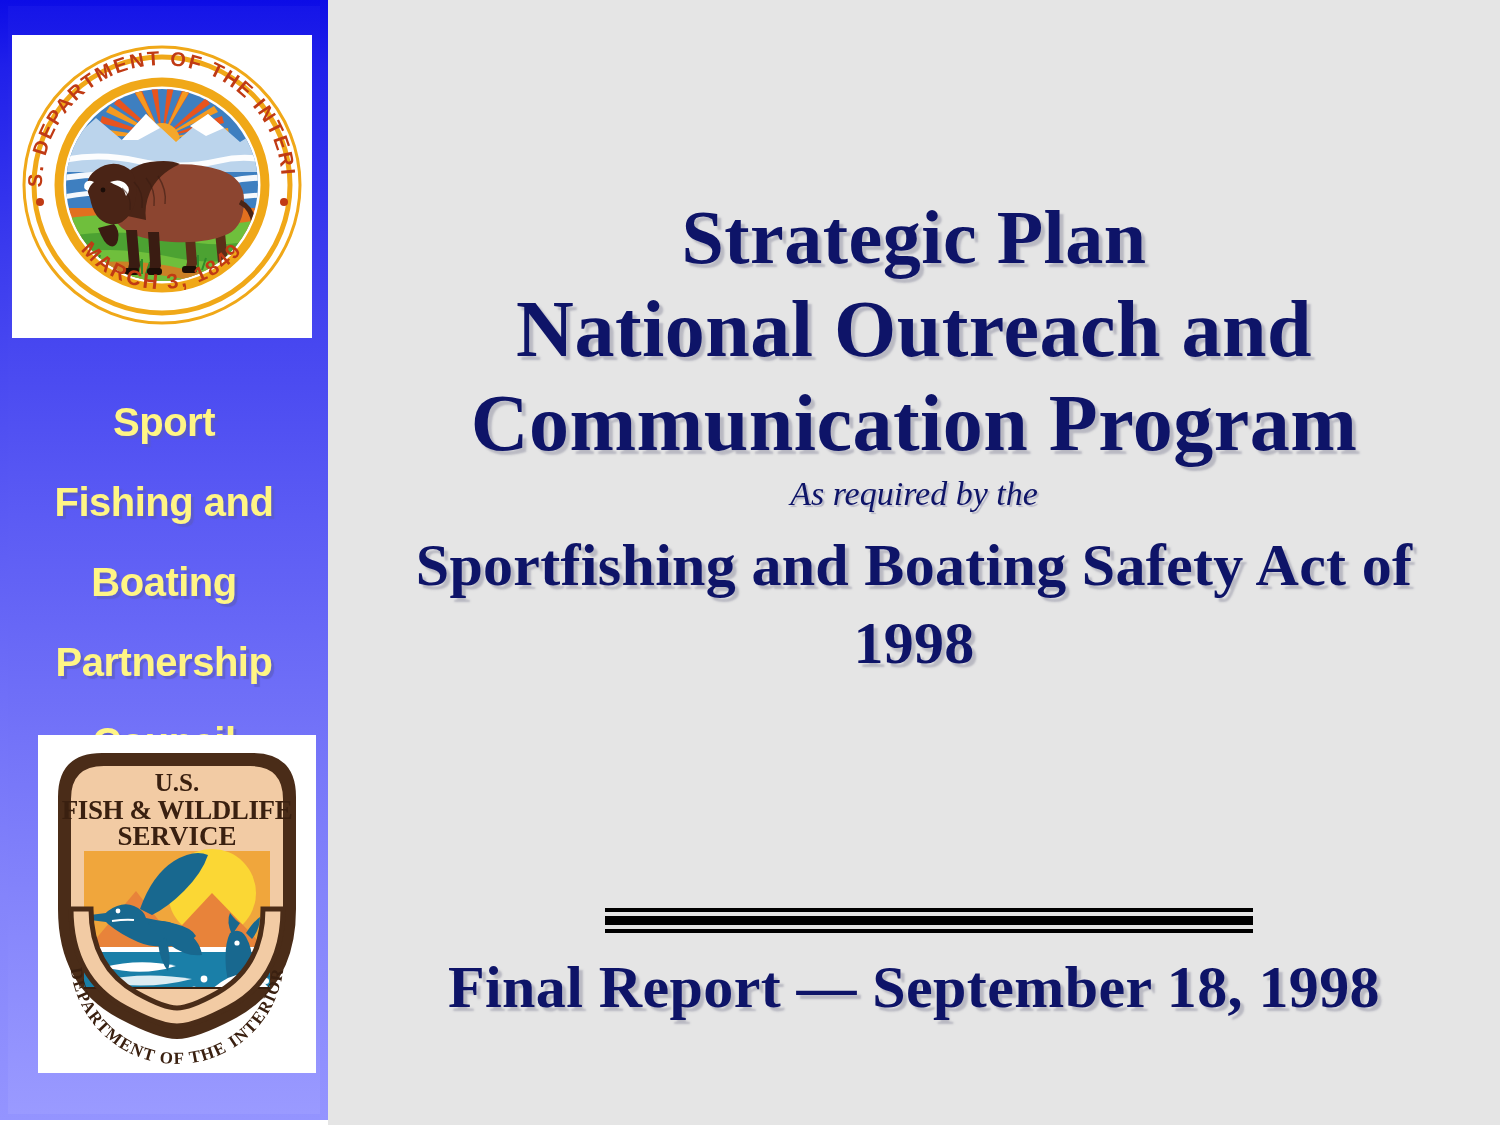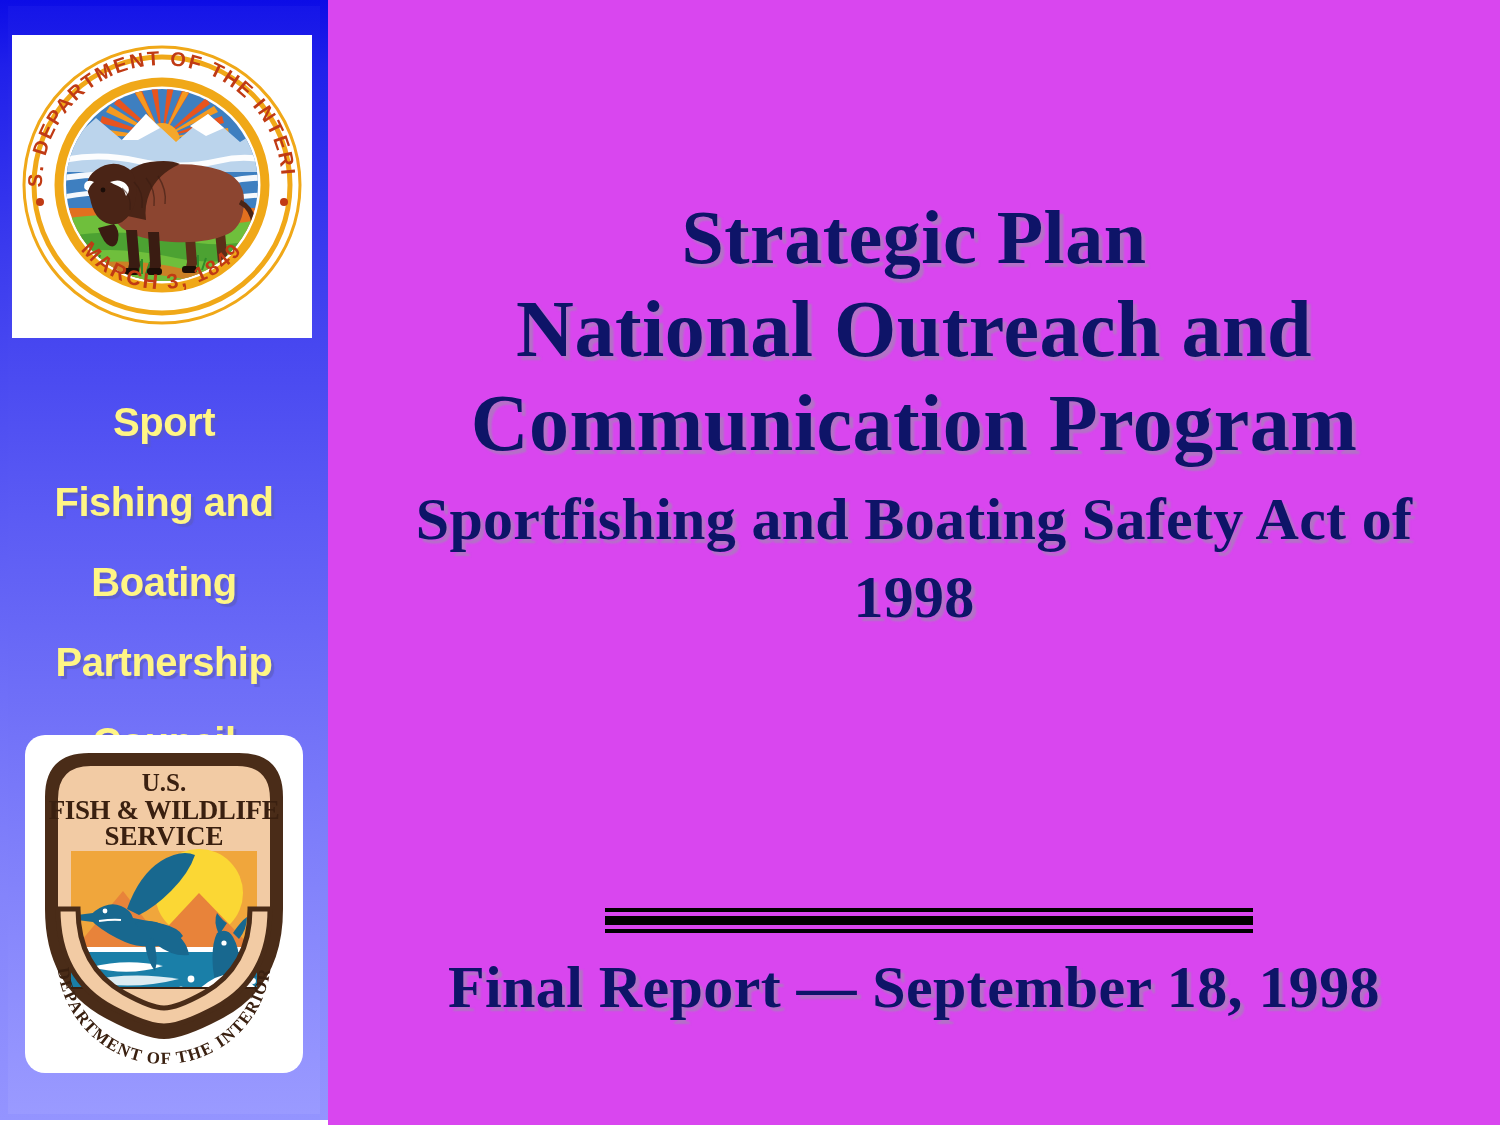--- a/index.html
+++ b/index.html
@@ -39,42 +39,42 @@
   }
 
   
   .plate{
     position:absolute;
     background:#ffffff;
     display:flex; align-items:center; justify-content:center;
     overflow:hidden;
   }
   #doi-plate{ left:12px; top:35px; width:300px; height:303px; }
-  #fws-plate{ left:25px; top:735px; width:278px; height:338px;border-radius:20px; }
+  #fws-plate{ left:38px; top:735px; width:278px; height:338px; }
 
   
   #council-title{
     position:absolute;
     left:8px; top:382px; width:312px;
     text-align:center;
     font-family:"Liberation Sans", sans-serif;
     font-weight:bold;
     font-size:40px;
     line-height:80px;
     color:#FFF585;
     letter-spacing:-0.5px;
     text-shadow:3px 3px 1px rgba(90,90,190,.65);
     white-space:pre-line;
   }
 
   
   #main{
     position:absolute; left:328px; top:0;
     width:1172px; height:1125px;
-    background:#d946ef;
+    background:#e5e5e5;
   }
 
   .navy{ color:#0E1468; }
   .shadowed{ text-shadow:4px 4px 2px rgba(150,150,165,.55); }
   .shadow-sm{ text-shadow:2px 2px 1px rgba(150,150,175,.55); }
 
   #title-block{
     position:absolute;
     left:0; top:196px; width:1172px;
     text-align:center;
@@ -307,20 +307,21 @@
       </text>
     </svg>
   </div>
 </div>
 
 <div id="main">
 
   <div id="title-block">
     <div id="t-strategic" class="navy shadowed">Strategic Plan</div>
     <div id="t-program" class="navy shadowed">National Outreach and Communication Program</div>
+    <div id="t-asrequired" class="navy shadow-sm">As required by the</div>
     <div id="t-act" class="navy shadowed">Sportfishing and Boating Safety Act of 1998</div>
   </div>
 
   <div id="rule">
     <div class="line-thin l1"></div>
     <div class="line-thick l2"></div>
     <div class="line-thin l3"></div>
   </div>
 
   <div id="footer-line" class="navy shadowed">Final Report  —  September 18, 1998</div>

